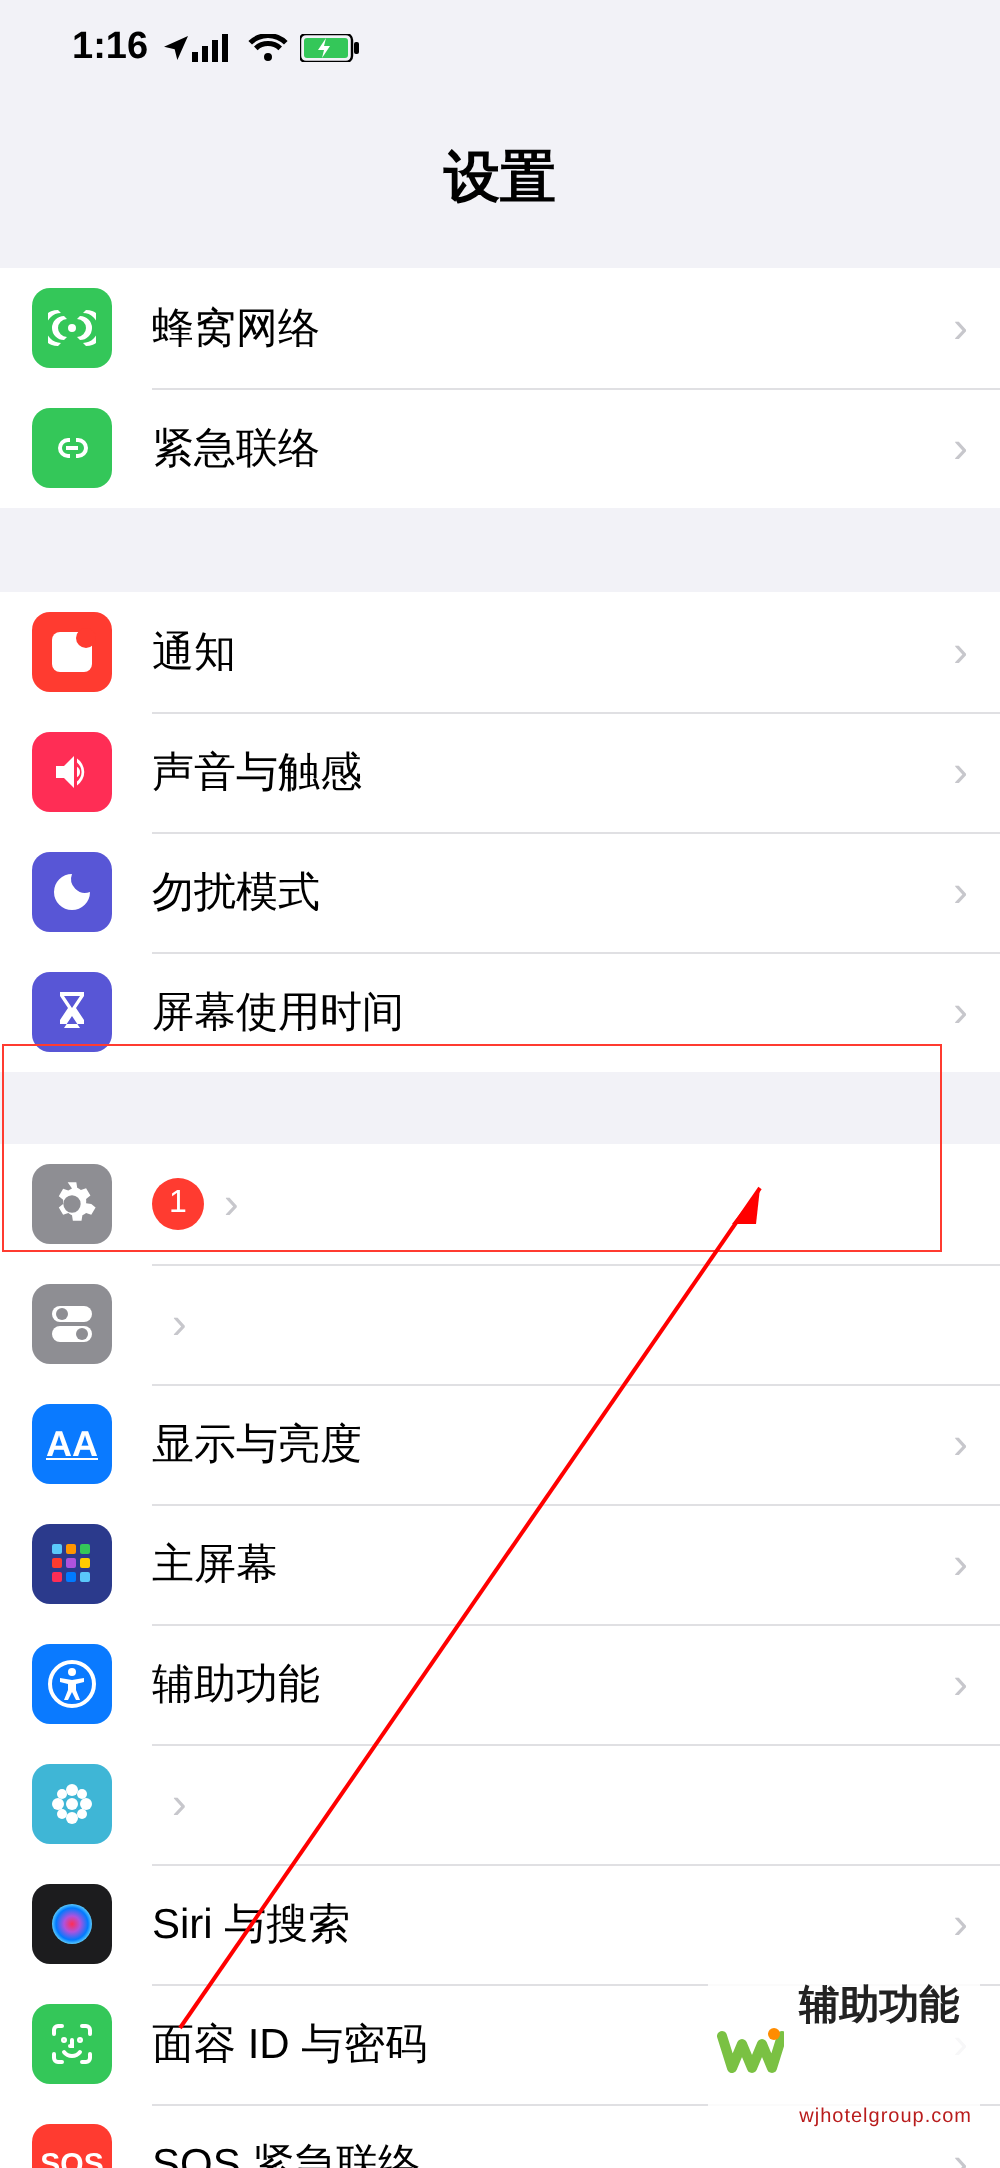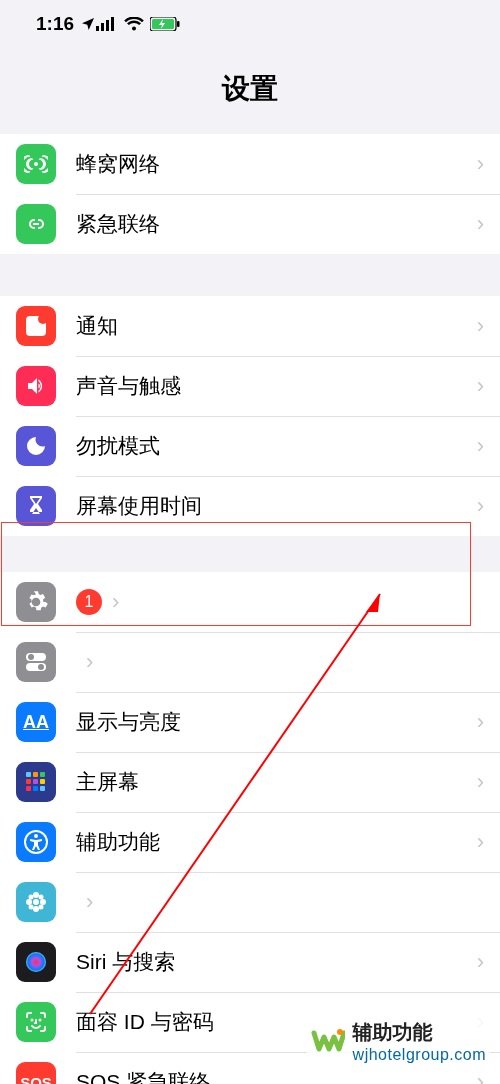--- a/index.html
+++ b/index.html
@@ -86,21 +86,21 @@
     bottom: 18px;
     right: 10px;
     display: flex;
     align-items: center;
     gap: 8px;
     z-index: 20;
     background: rgba(255,255,255,0.85);
     padding: 2px 4px;
   }
   .watermark .brand { font-size: 20px; font-weight: 700; color: #222; }
-  .watermark .site { font-size: 16px; color: #0369a1; letter-spacing: 0.5px; }
+  .watermark .site { font-size: 10px; color: #b91c1c; letter-spacing: 0.5px; margin-top: 37px; }
   svg { display: block; }
 </style>
 </head>
 <body>
 
 <div class="status-bar">
   <div class="status-left">
     <span>1:16</span>
     <svg width="16" height="16" viewBox="0 0 24 24">
         <path fill="#000" d="M3 11l18-8-8 18-2-8-8-2z"></path>

